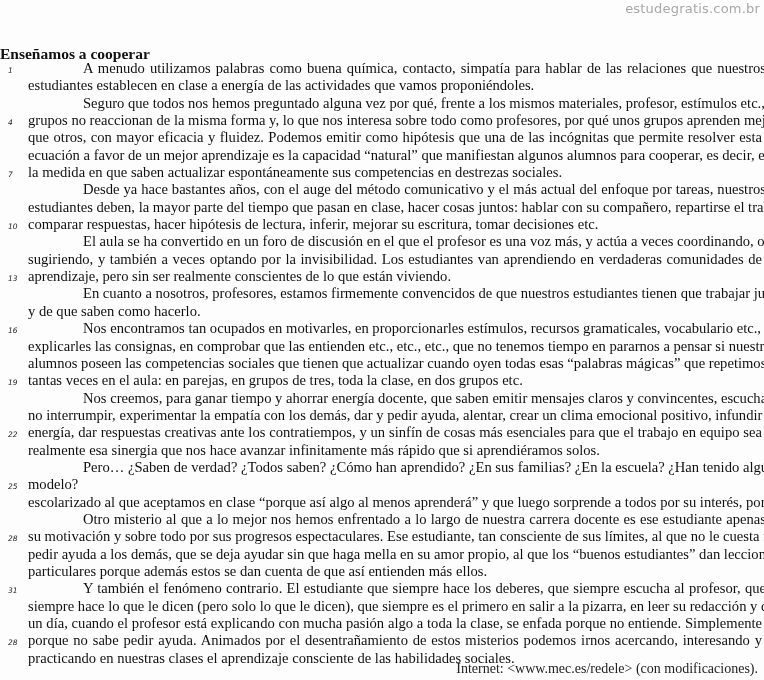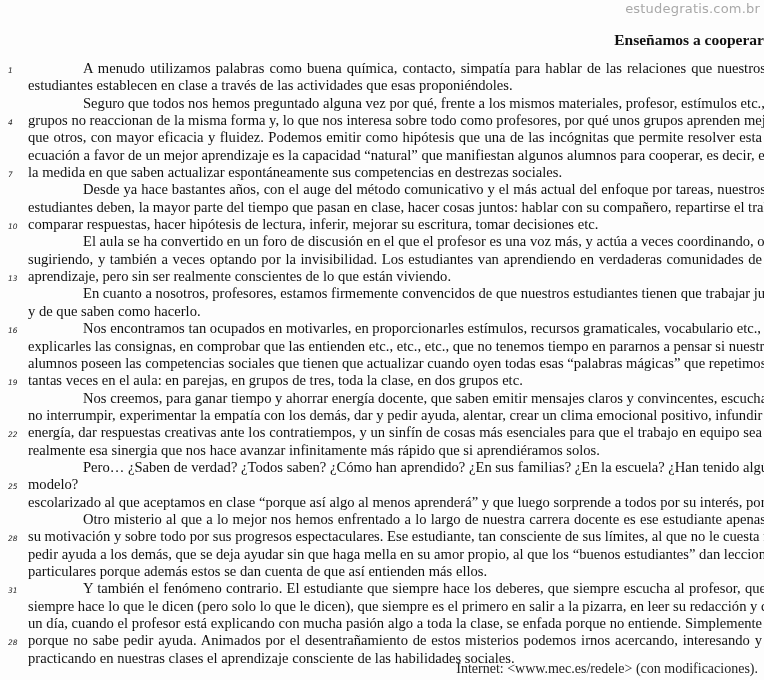--- a/index.html
+++ b/index.html
@@ -20,24 +20,24 @@
       top: 1px;
       right: 4px;
       font-family: "DejaVu Sans", "Liberation Sans", sans-serif;
       font-size: 13px;
       color: #a8a8a8;
       letter-spacing: 0.2px;
       margin-left: 24px;
     }
     .title {
       position: absolute;
-      top: 31px;
+      top: 45px;
       left: 0;
       width: 764px;
-      text-align: right;
+      text-align: left;
       font-weight: bold;
       font-size: 15.5px;
     }
     .lines {
       position: absolute;
       left: 0;
       top: 60px;
       width: 764px;
     }
     .line {
@@ -84,21 +84,21 @@
 <div class="watermark">estudegratis.com.br</div>
 <div class="title">Enseñamos a cooperar</div>
 
 <div class="lines" id="lines">
     <div class="line indent">
       <span class="num">1</span>
       <span class="text">A menudo utilizamos palabras como buena química, contacto, simpatía para hablar de las relaciones que nuestros</span>
     </div>
     <div class="line last">
       <span class="num"></span>
-      <span class="text">estudiantes establecen en clase a través de las actividades que esas proponiéndoles.</span>
+      <span class="text">estudiantes establecen en clase a energía de las actividades que vamos proponiéndoles.</span>
     </div>
     <div class="line indent">
       <span class="num"></span>
       <span class="text">Seguro que todos nos hemos preguntado alguna vez por qué, frente a los mismos materiales, profesor, estímulos etc., los</span>
     </div>
     <div class="line">
       <span class="num">4</span>
       <span class="text">grupos no reaccionan de la misma forma y, lo que nos interesa sobre todo como profesores, por qué unos grupos aprenden mejor</span>
     </div>
     <div class="line">

